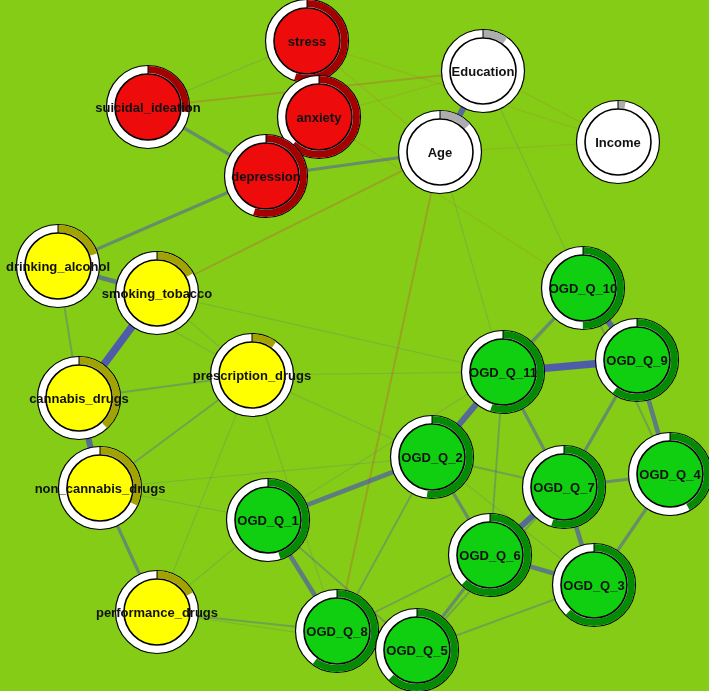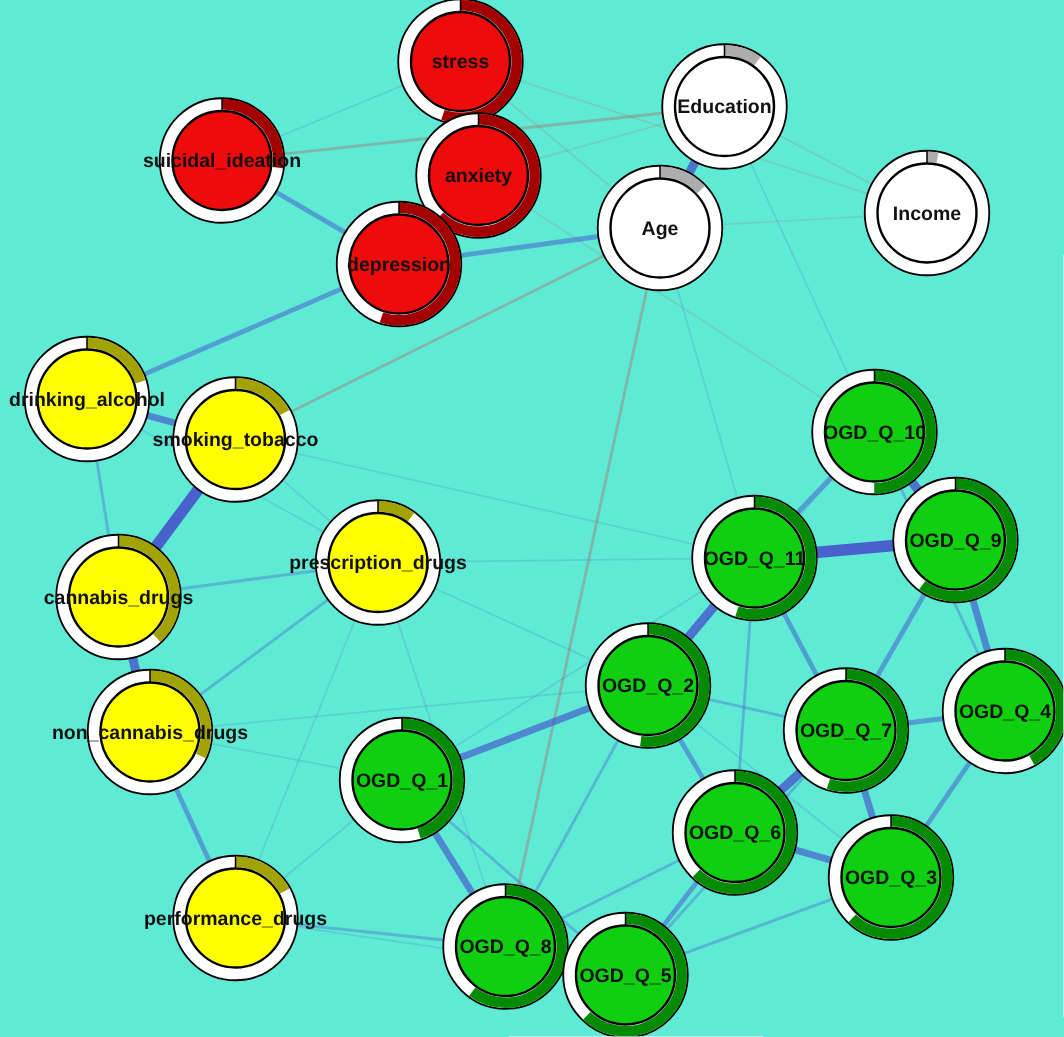--- a/index.html
+++ b/index.html
@@ -8,21 +8,21 @@
     background: #ffffff;
     width: 709px;
     height: 691px;
     overflow: hidden;
     font-family: "Liberation Sans", sans-serif;
   }
   .figure-wrap {
     position: relative;
     width: 709px;
     height: 691px;
-    background: #5eead4;
+    background: #84cc16;
   }
   svg text.node-label {
     font-family: "Liberation Sans", "DejaVu Sans", sans-serif;
     font-size: 13px;
     font-weight: bold;
     fill: #111111;
     text-anchor: middle;
     pointer-events: none;
   }
 </style>

